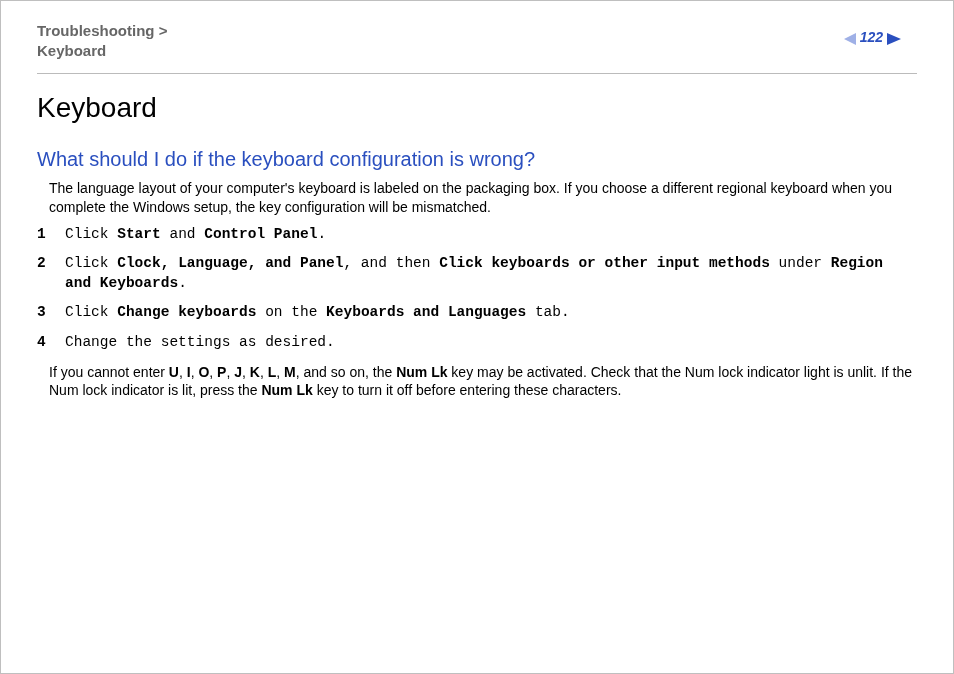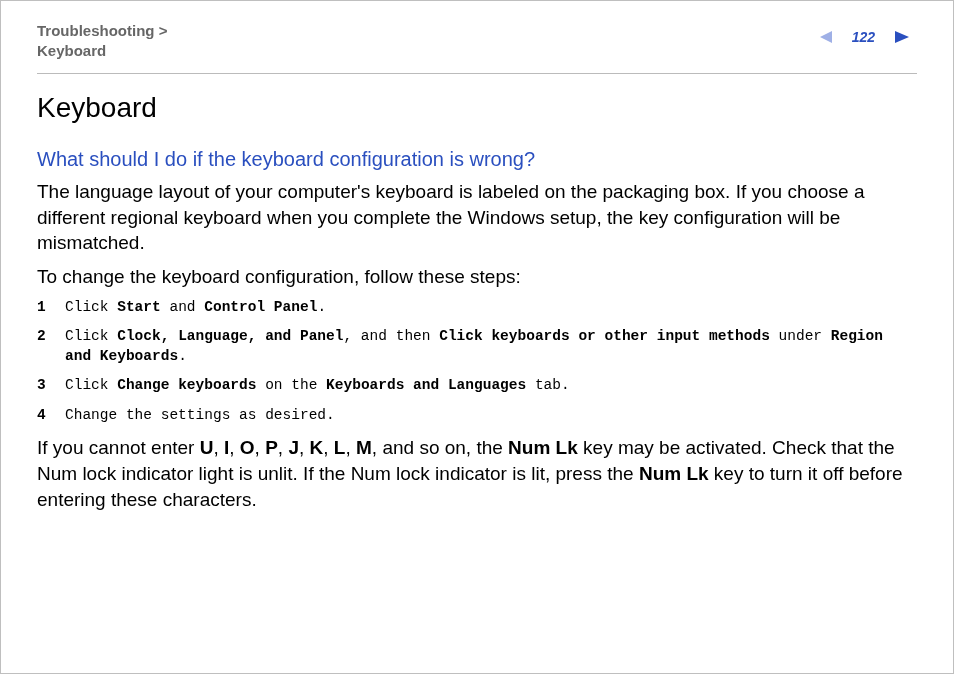--- a/index.html
+++ b/index.html
@@ -26,25 +26,25 @@
     height: 48px;
   }
   .breadcrumb {
     font-size: 15px;
     font-weight: bold;
     color: #666;
     line-height: 1.35;
   }
   .pagenum-wrap {
     position: absolute;
-    right: 8px;
+    right: 16px;
     top: 8px;
     display: flex;
-    align-items: center;
-    gap: 20px;
+    align-items: flex-end;
+    gap: 4px;
     color: #2a4fbf;
   }
   .arrow-left, .arrow-right {
     width: 0; height: 0;
     border-top: 6px solid transparent;
     border-bottom: 6px solid transparent;
   }
   .arrow-left { border-right: 12px solid #9fb0e6; }
   .arrow-right { border-left: 14px solid #2a4fbf; }
   .pagenum {
@@ -64,23 +64,23 @@
     margin: 10px 0 14px 0;
     color: #000;
   }
   h2.sect {
     font-size: 20px;
     font-weight: normal;
     color: #2a4fbf;
     margin: 24px 0 8px 0;
   }
   p.body {
-    font-size: 19px;
+    font-size: 14px;
     line-height: 1.35;
-    margin: 4px 0 8px 0;
+    margin: 4px 0 8px 12px;
   }
   ol.steps {
     list-style: none;
     padding: 0;
     margin: 6px 0 10px 0;
     counter-reset: step;
   }
   ol.steps li {
     counter-increment: step;
     font-size: 14.5px;
@@ -117,21 +117,20 @@
     </div>
   </div>
 
   <hr class="hr">
 
   <h1 class="title">Keyboard</h1>
 
   <h2 class="sect">What should I do if the keyboard configuration is wrong?</h2>
 
   <p class="body">The language layout of your computer's keyboard is labeled on the packaging box. If you choose a different regional keyboard when you complete the Windows setup, the key configuration will be mismatched.</p>
-  <p class="body">To change the keyboard configuration, follow these steps:</p>
 
   <ol class="steps">
     <li>
       <span>Click </span><span class="b">Start</span><span> and </span><span class="b">Control Panel</span><span>.</span>
     </li>
     <li>
       <span>Click </span><span class="b">Clock, Language, and Panel</span><span>, and then </span><span class="b">Click keyboards or other input methods</span><span> under </span><span class="b">Region and Keyboards</span><span>.</span>
     </li>
     <li>
       <span>Click </span><span class="b">Change keyboards</span><span> on the </span><span class="b">Keyboards and Languages</span><span> tab.</span>

